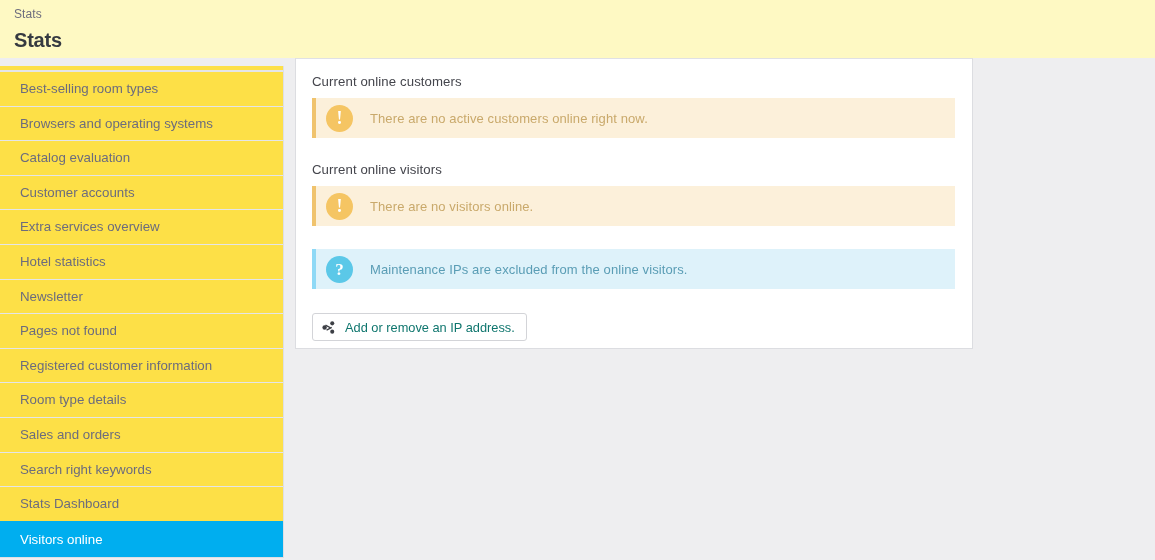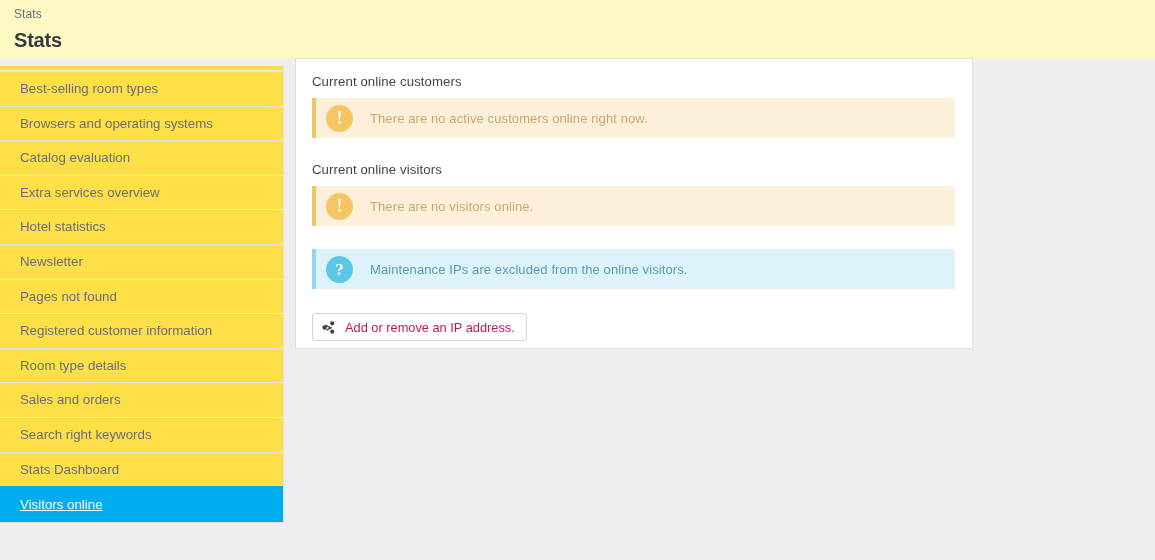--- a/index.html
+++ b/index.html
@@ -71,21 +71,20 @@
     padding: 0;
     border-top: none;
     border-bottom: 1px solid #e4e5e9;
   }
   .nav-item.active {
     background: #00aeef;
     color: #ffffff;
     border-top-color: #00aeef;
     height: 36px;
     line-height: 36px;
-    text-decoration: underline;
   }
 
   
   #panel {
     position: absolute;
     left: 295px;
     top: 0;
     width: 678px;
     height: 291px;
     background: #ffffff;
@@ -145,41 +144,42 @@
   
   .btn {
     display: inline-flex;
     align-items: center;
     height: 28px;
     padding: 0 11px 0 9px;
     background: #ffffff;
     border: 1px solid #d3d4d8;
     border-radius: 3px;
     font-size: 12.8px;
-    color: #be185d;
+    color: #0f766e;
     cursor: pointer;
     margin-top: 1px;
   }
   .btn svg { margin-right: 5px; display: block; }
 </style>
 </head>
 <body>
 
 <div id="header">
   <div id="breadcrumb">Stats</div>
   <div id="page-title">Stats</div>
 </div>
 
 <div id="body-wrap">
 
   <nav id="sidebar">
       <div class="nav-item partial"></div>
       <div class="nav-item">Best-selling room types</div>
       <div class="nav-item">Browsers and operating systems</div>
       <div class="nav-item">Catalog evaluation</div>
+      <div class="nav-item">Customer accounts</div>
       <div class="nav-item">Extra services overview</div>
       <div class="nav-item">Hotel statistics</div>
       <div class="nav-item">Newsletter</div>
       <div class="nav-item">Pages not found</div>
       <div class="nav-item">Registered customer information</div>
       <div class="nav-item">Room type details</div>
       <div class="nav-item">Sales and orders</div>
       <div class="nav-item">Search right keywords</div>
       <div class="nav-item">Stats Dashboard</div>
       <div class="nav-item active">Visitors online</div>

